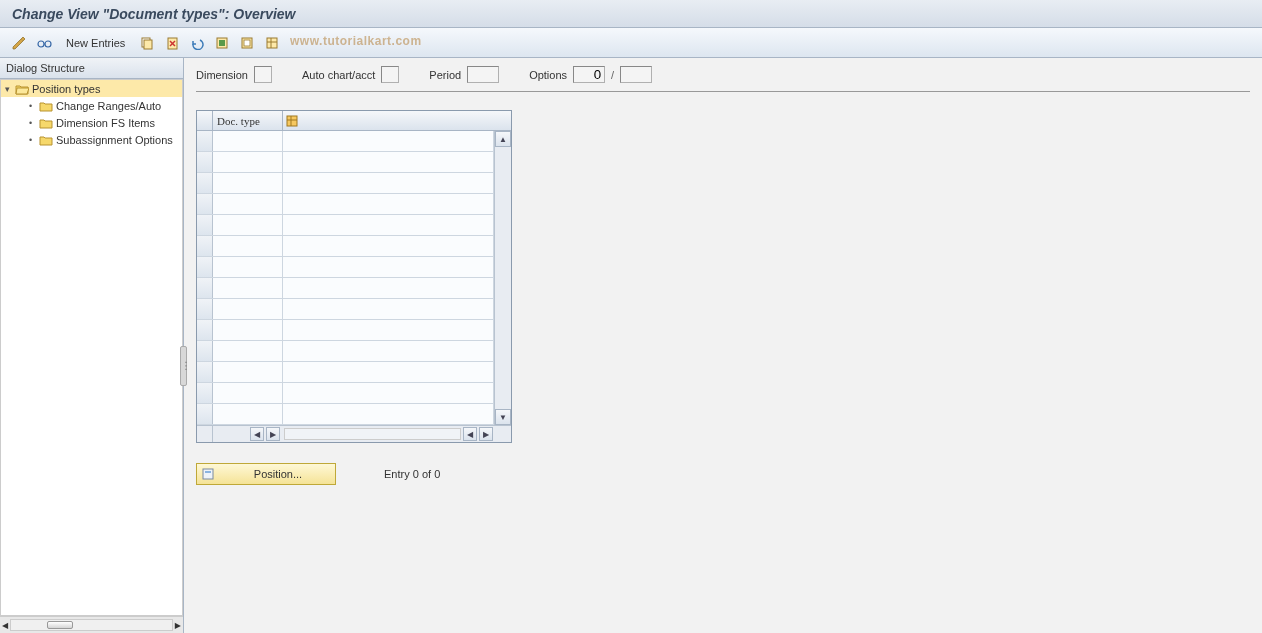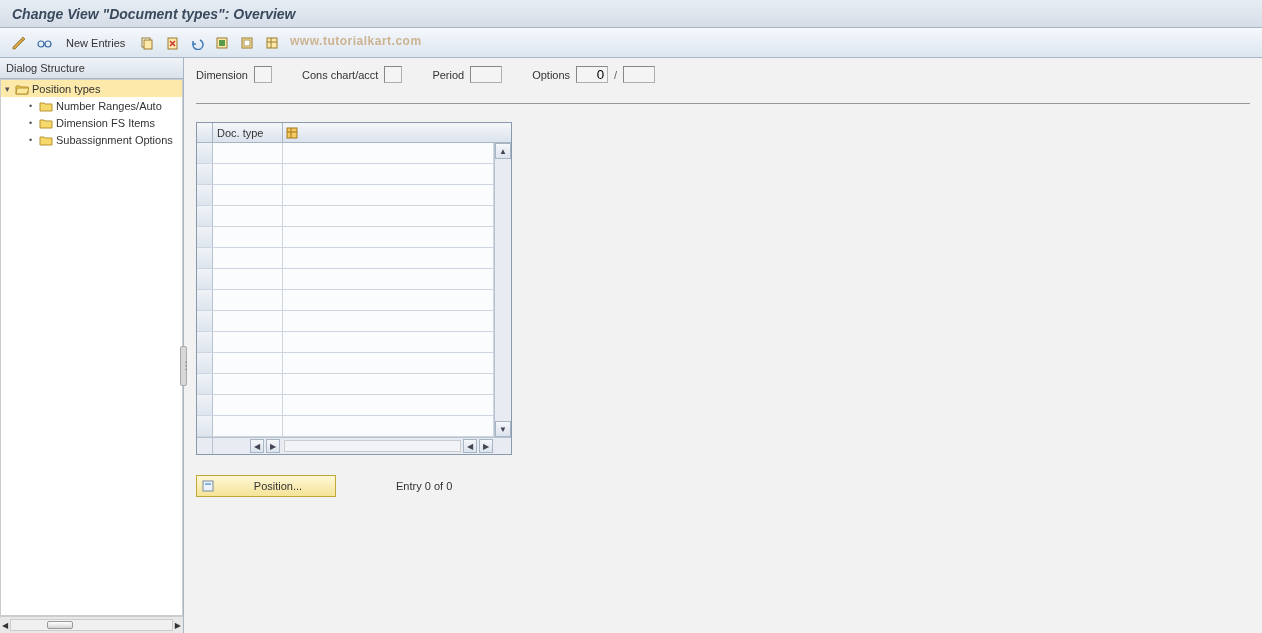--- a/index.html
+++ b/index.html
@@ -29,53 +29,53 @@
     .tree-bullet { width: 8px; font-size: 9px; color: #555; margin-right: 2px; }
     .folder-icon { width: 14px; height: 12px; margin-right: 3px; flex-shrink: 0; }
     .tree-scroll { display: flex; align-items: center; justify-content: space-between; height: 17px; background: #e8e8e8; border-top: 1px solid #ccc; padding: 0 2px; }
     .scroll-track { flex: 1; height: 12px; background: #f0f0f0; border: 1px solid #ccc; margin: 0 2px; position: relative; }
     .scroll-thumb-h { position: absolute; left: 36px; top: 1px; width: 26px; height: 8px; background: linear-gradient(to bottom,#fff,#d5d5d5); border: 1px solid #999; border-radius: 2px; }
     .tree-splitter { position: absolute; right: -4px; top: 50%; width: 7px; height: 40px; background: #d8d8d8; border: 1px solid #aaa; border-radius: 2px; }
     .splitter-dots::before { content: "⋮"; font-size: 10px; color: #777; display: block; text-align: center; line-height: 38px; }
     
     
     .content-panel { flex: 1; background: #f2f2f2; padding: 8px 12px; }
-    .header-fields { display: flex; align-items: center; gap: 8px; border-bottom: 1px solid #999; padding-bottom: 20px; margin-bottom: 18px; }
+    .header-fields { display: flex; align-items: center; gap: 8px; border-bottom: 1px solid #999; padding-bottom: 8px; margin-bottom: 18px; }
     .field-group { display: flex; align-items: center; gap: 6px; margin-right: 22px; }
     .field-label { font-size: 11px; color: #333; }
     .field-input { height: 17px; background: #f4f4f4; border: 1px solid #b0b0b0; border-top-color: #888; border-left-color: #888; }
     .w20 { width: 18px; }
     .w30 { width: 32px; }
     .period-sep { font-size: 11px; color: #666; }
     
     
     .table-wrap { width: 316px; border: 1px solid #8a9aad; background: #fff; }
     .table-head-row { display: flex; background: linear-gradient(to bottom, #f5f7fa 0%, #dbe3ed 100%); border-bottom: 1px solid #a8b5c5; height: 20px; }
     .th-corner { width: 16px; border-right: 1px solid #a8b5c5; }
     .th { border-right: 1px solid #a8b5c5; display: flex; align-items: center; padding-left: 4px; font-size: 11px; color: #333; }
-    .th-doc { width: 70px; }
+    .th-doc { width: 70px; font-family: Liberation Serif, serif; }
     .th-desc { flex: 1; }
     .th-config { width: 18px; display: flex; align-items: center; justify-content: center; }
     .table-body-area { display: flex; }
     .table-rows { flex: 1; }
     .tr { display: flex; height: 21px; border-bottom: 1px solid #cdd6e0; }
     .tr-sel { width: 16px; background: linear-gradient(to bottom, #f0f3f7, #dde5ee); border-right: 1px solid #b8c3d0; }
     .td { border-right: 1px solid #cdd6e0; background: #fafcfe; }
     .td-doc { width: 70px; }
     .td-desc { flex: 1; }
     .vscroll { width: 17px; background: #e8ecf2; border-left: 1px solid #b8c3d0; position: relative; }
     .vscroll-up, .vscroll-down { height: 16px; background: linear-gradient(to bottom,#f5f7fa,#dbe3ed); border: 1px solid #a8b5c5; display: flex; align-items:center; justify-content:center; font-size:8px; color:#445; }
     .vscroll-down { position: absolute; bottom: 0; left: 0; right: 0; }
     .table-hscroll { display: flex; height: 17px; background: #e8ecf2; border-top: 1px solid #b8c3d0; align-items: center; }
     .hs-spacer { width: 16px; border-right: 1px solid #b8c3d0; height: 100%; }
     .hs-arrow { width: 14px; height: 14px; background: linear-gradient(to bottom,#f5f7fa,#dbe3ed); border: 1px solid #a8b5c5; display:flex; align-items:center; justify-content:center; font-size:8px; color:#445; margin: 0 1px; }
     .hs-track { flex: 1; height: 12px; background: #f0f3f7; border: 1px solid #ccc; margin: 0 1px; }
     
     
-    .footer-row { display: flex; align-items: center; gap: 60px; margin-top: 20px; }
+    .footer-row { display: flex; align-items: center; gap: 48px; margin-top: 20px; }
     .position-btn { width: 140px; height: 22px; background: linear-gradient(to bottom, #fef8d6 0%, #f5e397 100%); border: 1px solid #bfa838; display: flex; align-items: center; padding-left: 4px; cursor: pointer; gap: 6px; }
     .position-btn span:last-child { flex: 1; text-align: center; }
     .entry-text { font-size: 11px; color: #333; }
   </style>
 </head>
 <body>
 
 <div class="title-bar">
   <span class="title-text">Change View "Document types": Overview</span>
 </div>
@@ -147,21 +147,21 @@
             <path d="M1 3 L5 3 L6 4 L13 4 L13 11 L1 11 Z" fill="#f6d86b" stroke="#b89330"></path>
             <path d="M2 5 L14 5 L12 11 L1 11 Z" fill="#fce89a" stroke="#b89330"></path>
           </svg>
         <span>Position types</span>
       </div>
       <div class="tree-item child">
         <span class="tree-bullet">•</span>
         <svg class="folder-icon">
             <path d="M1 3 L5 3 L6 4 L13 4 L13 11 L1 11 Z" fill="#f6d86b" stroke="#b89330"></path>
           </svg>
-        <span>Number Ranges/Auto</span>
+        <span>Change Ranges/Auto</span>
       </div>
       <div class="tree-item child">
         <span class="tree-bullet">•</span>
         <svg class="folder-icon">
             <path d="M1 3 L5 3 L6 4 L13 4 L13 11 L1 11 Z" fill="#f6d86b" stroke="#b89330"></path>
           </svg>
         <span>Dimension FS Items</span>
       </div>
       <div class="tree-item child">
         <span class="tree-bullet">•</span>
@@ -182,21 +182,21 @@
   </div>
 
   <div class="content-panel">
 
     <div class="header-fields">
       <div class="field-group">
         <span class="field-label">Dimension</span>
         <input class="field-input w20" readonly="" value="" style="">
       </div>
       <div class="field-group">
-        <span class="field-label">Cons chart/acct</span>
+        <span class="field-label">Auto chart/acct</span>
         <input class="field-input w20" readonly="" value="" style="">
       </div>
       <div class="field-group">
         <span class="field-label">Period</span>
         <input class="field-input w30" readonly="" value="" style="">
       </div>
       <div class="field-group">
         <span class="field-label">Options</span>
         <input class="field-input w30" style="text-align: right; padding-right: 3px;" readonly="" value="0">
         <span class="period-sep">/</span>

